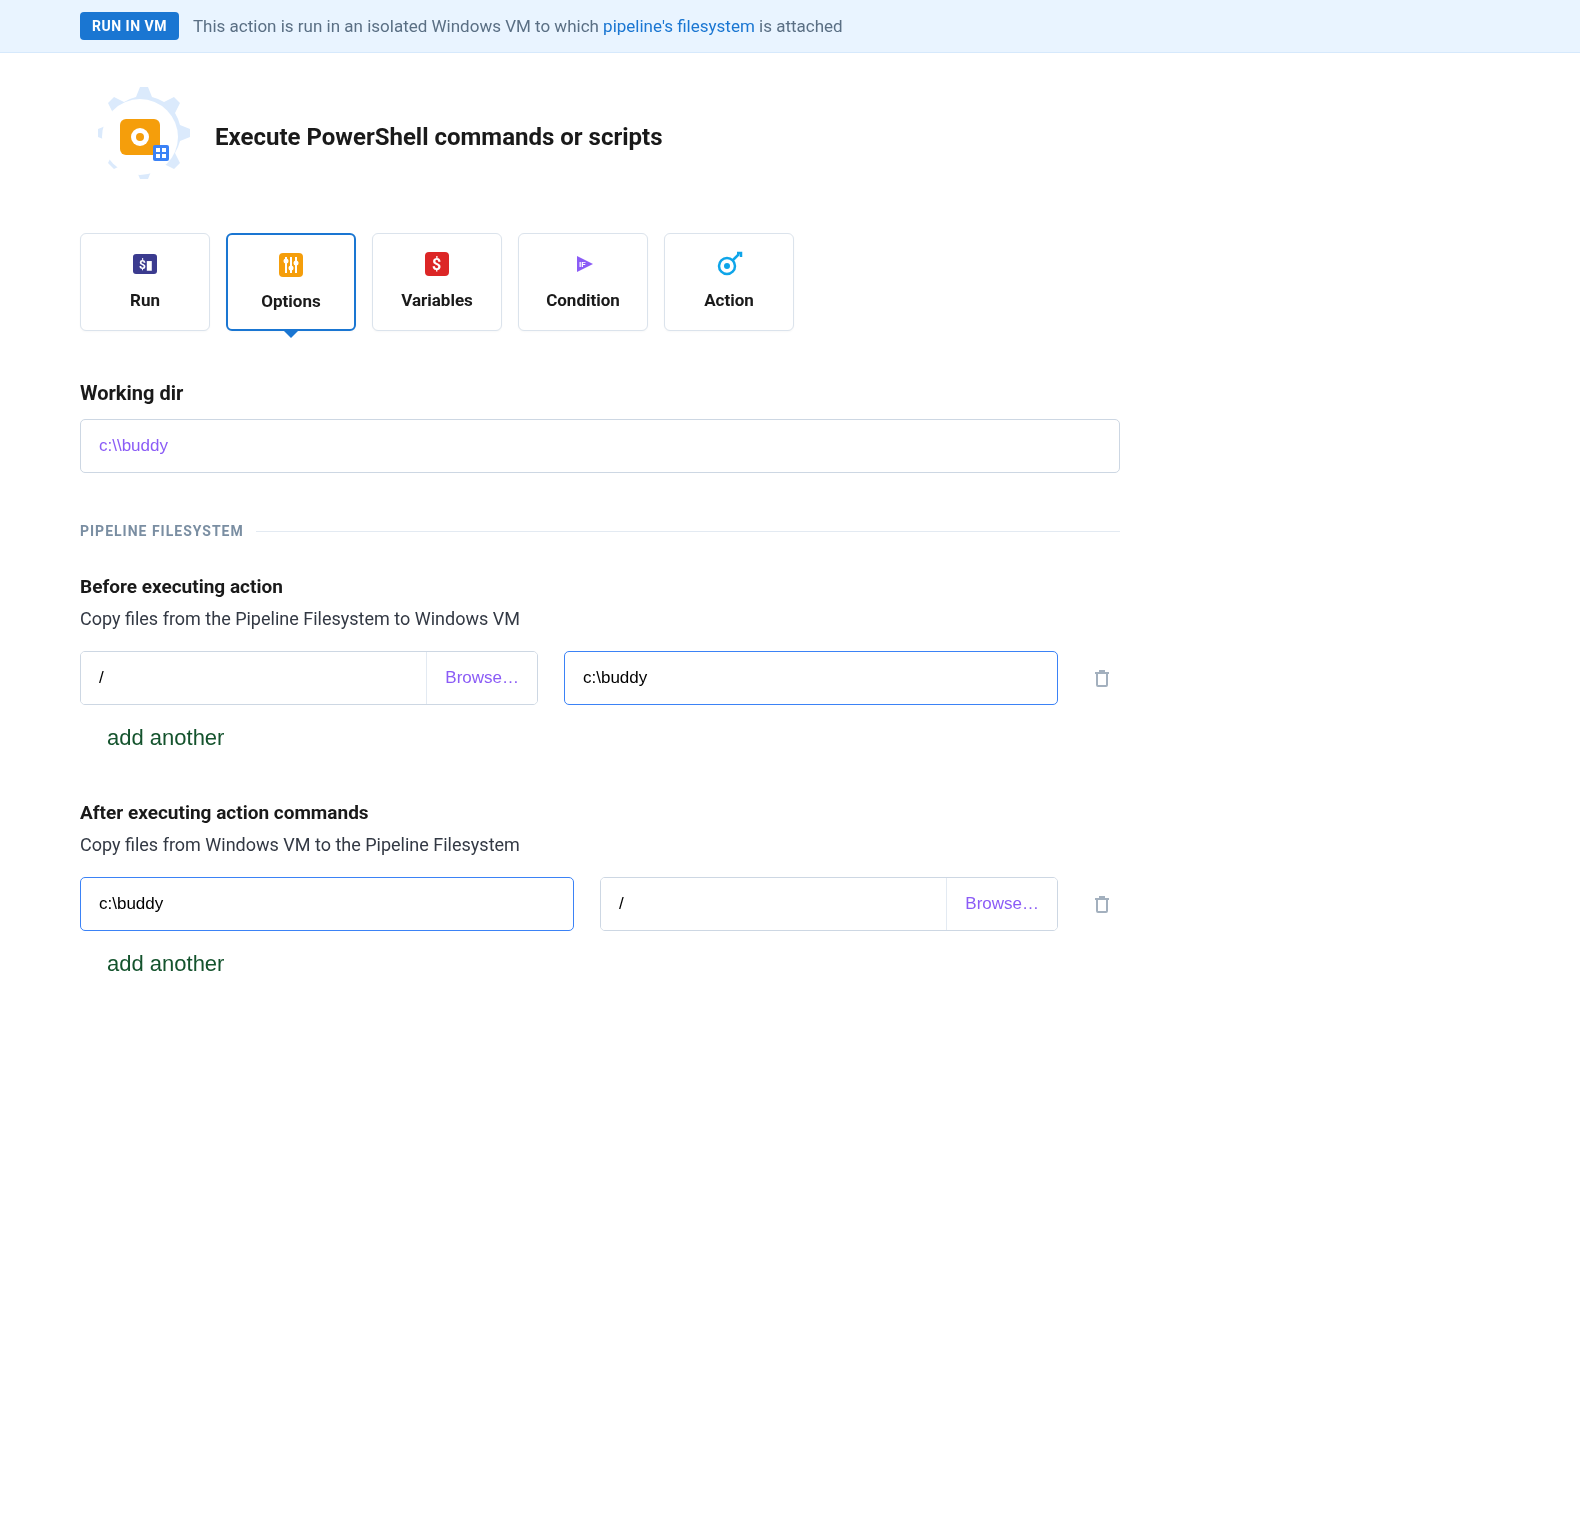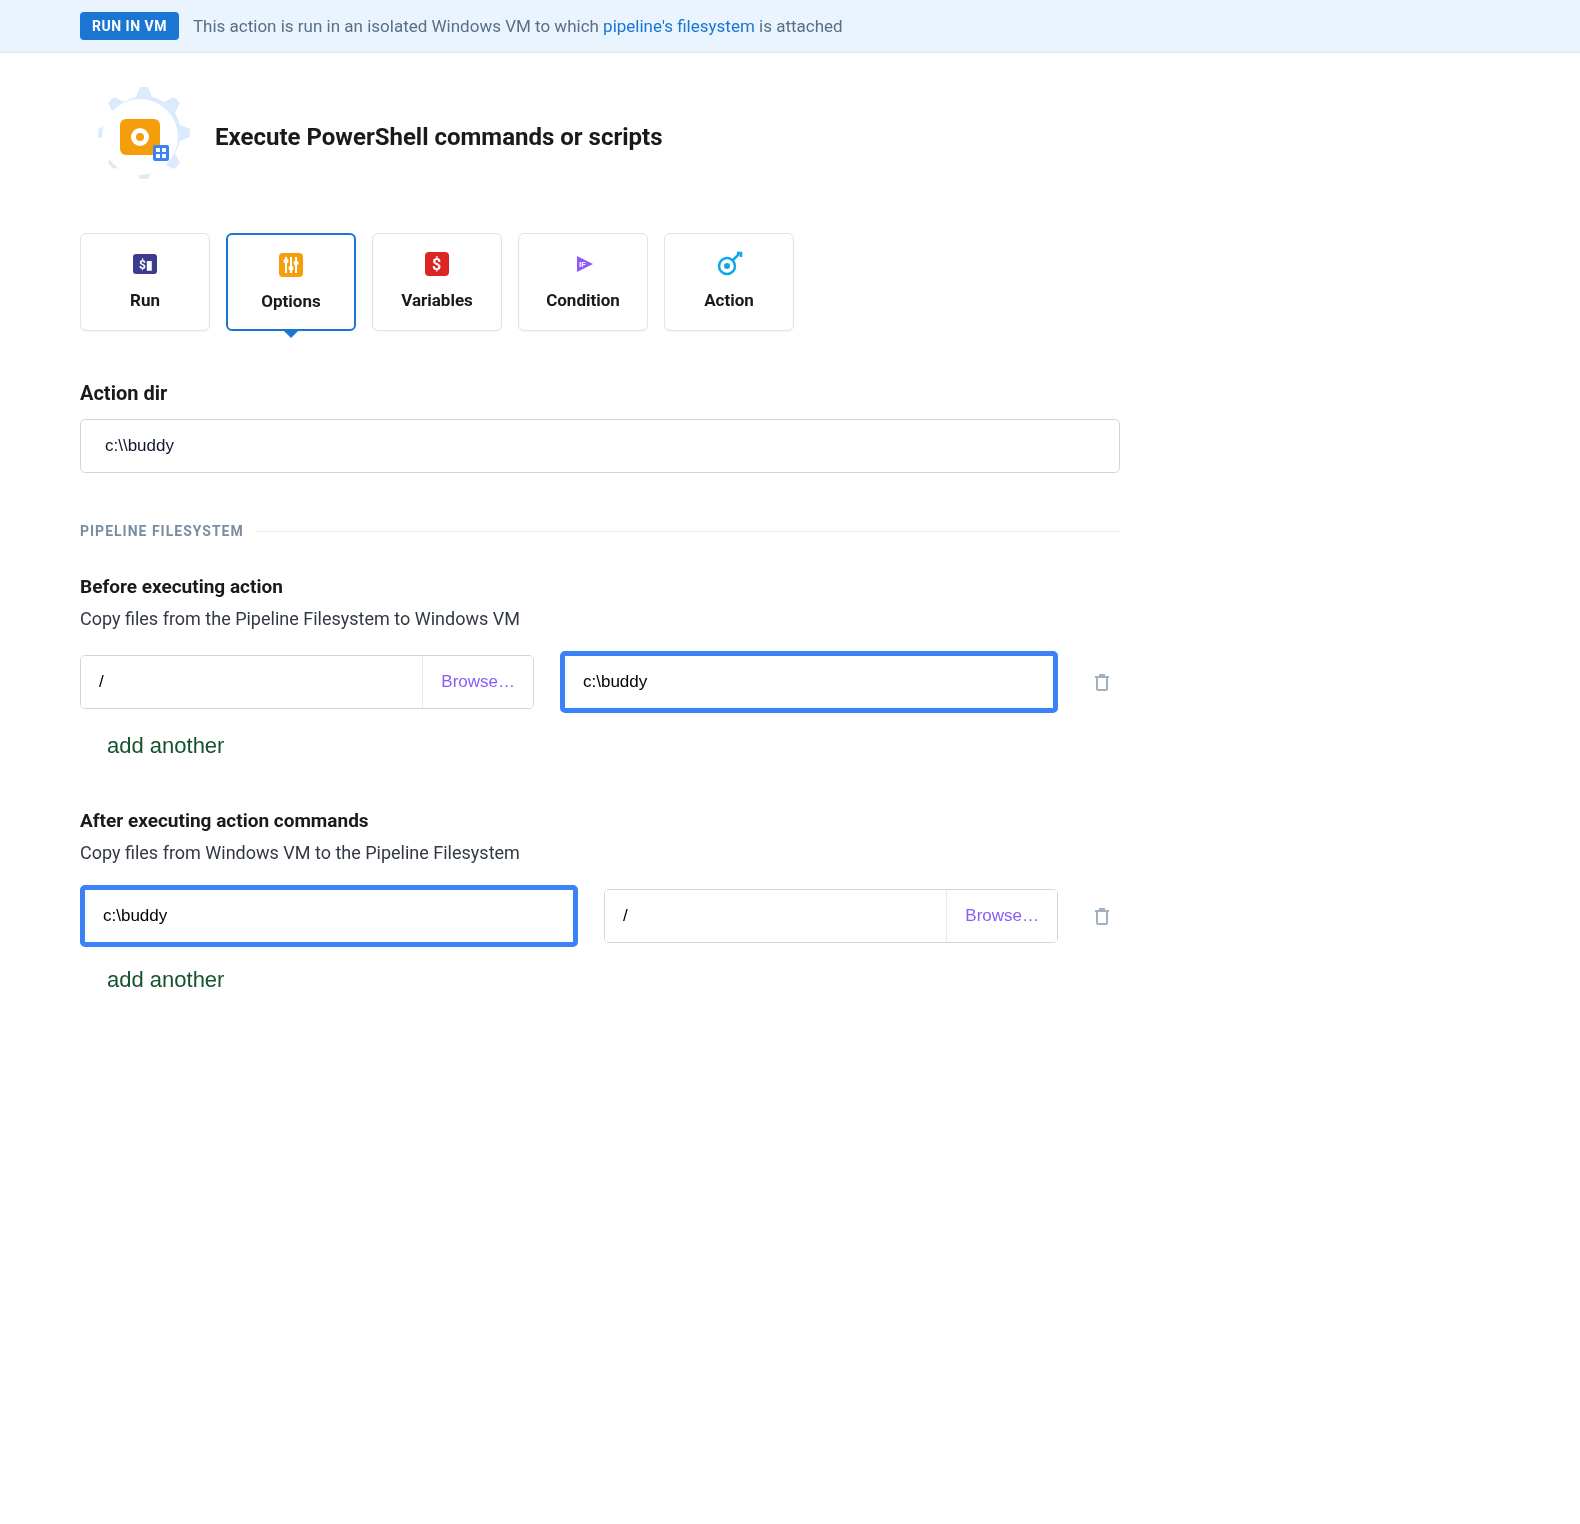--- a/index.html
+++ b/index.html
@@ -78,23 +78,23 @@
     transform: translateX(-50%);
     bottom: -9px;
   }
   .tab-icon { width: 28px; height: 28px; display:flex; align-items:center; justify-content:center; }
   .tab-label { font-weight: 700; font-size: 17px; color: #1a1a1a; }
   .field-label { font-size: 20px; font-weight: 700; color: #1a1a1a; margin-bottom: 14px; }
   .input {
     width: 100%;
     border: 1px solid #cdd7e3;
     border-radius: 5px;
-    padding: 16px 24px;
-    font-size: 17px;
-    color: #0f172a;
+    padding: 16px 18px;
+    font-size: 17px;
+    color: #8b5cf6;
     background: #fff;
   }
   .section-divider {
     display: flex;
     align-items: center;
     gap: 12px;
     margin: 50px 0 36px;
   }
   .section-divider .label {
     color: #7a8ea2;
@@ -130,21 +130,21 @@
     border: none;
     background: #fff;
     border-left: 1px solid #e3eaf2;
     padding: 0 18px;
     color: #8b5cf6;
     font-size: 17px;
     cursor: pointer;
   }
   .plain-input {
     flex: 1;
-    border: 5px solid #3b82f6;
+    border: 1px solid #3b82f6;
     border-radius: 5px;
     padding: 16px 18px;
     font-size: 17px;
     background: #fff;
   }
   .trash-btn {
     width: 36px;
     background: none;
     border: none;
     cursor: pointer;
@@ -243,21 +243,21 @@
             <circle cx="12" cy="16" r="3" fill="#0ea5e9"></circle>
             <line x1="18" y1="10" x2="24" y2="4" stroke="#0ea5e9" stroke-width="2.5"></line>
             <path d="M22 3 l4 0 l0 4" fill="none" stroke="#0ea5e9" stroke-width="2.5"></path>
           </svg>
       </div>
       <span class="tab-label">Action</span>
     </div>
   </div>
 
   <div class="block">
-    <div class="field-label">Action dir</div>
+    <div class="field-label">Working dir</div>
     <input class="input" type="text" value="c:\\buddy" style="">
   </div>
 
   <div class="section-divider">
     <span class="label">PIPELINE FILESYSTEM</span>
     <span class="line"></span>
   </div>
 
   <div class="block">
     <div class="sub-label">Before executing action</div>

